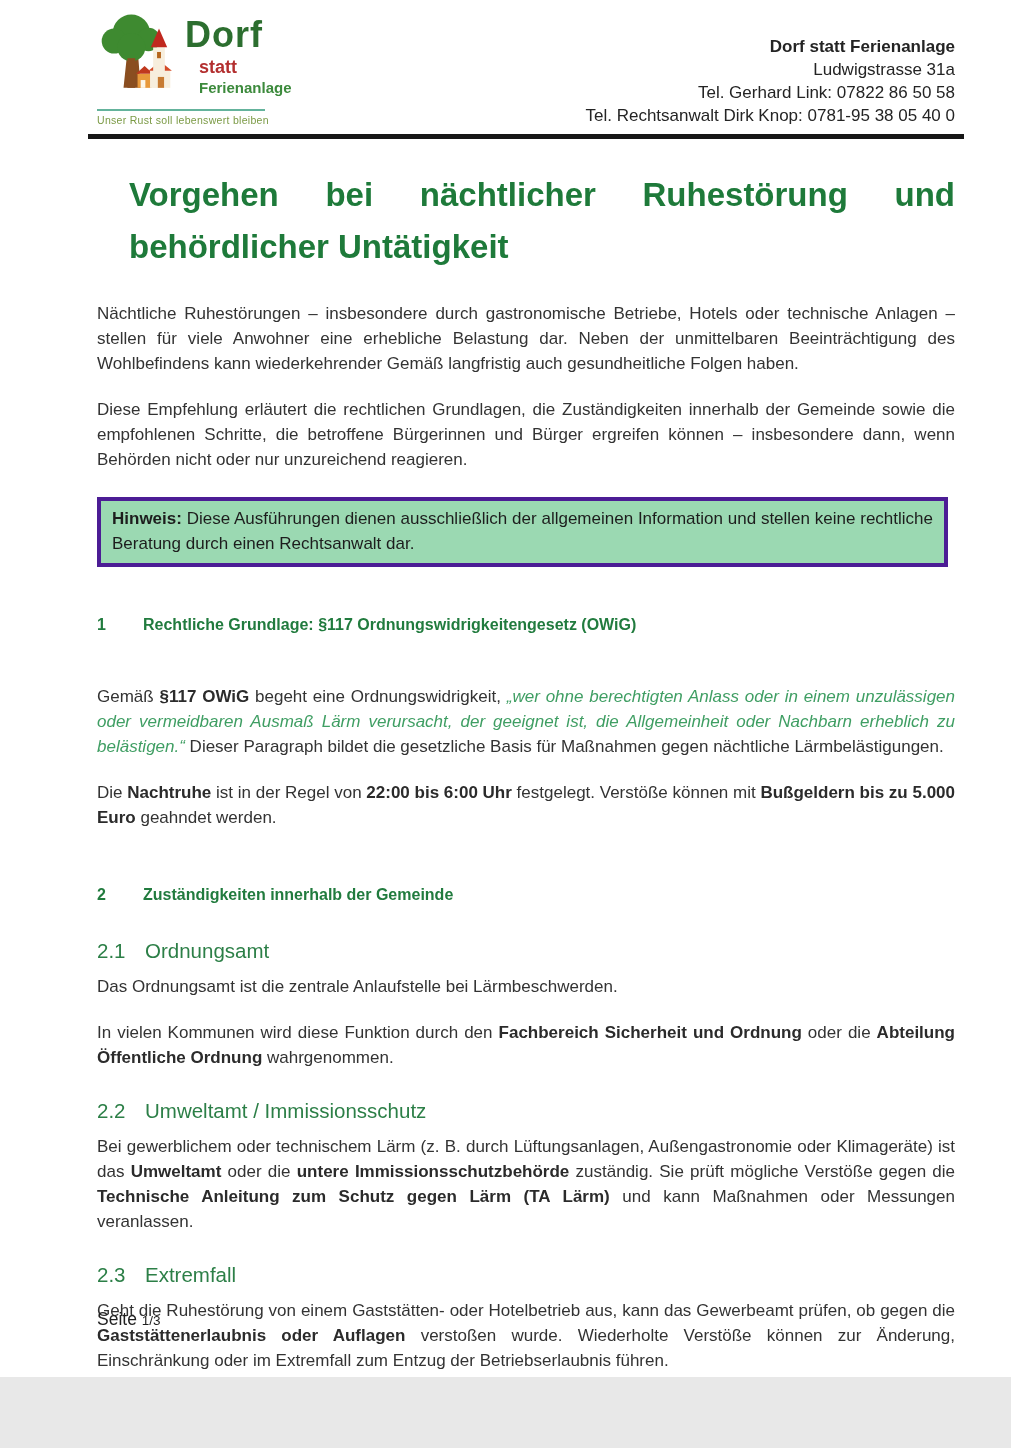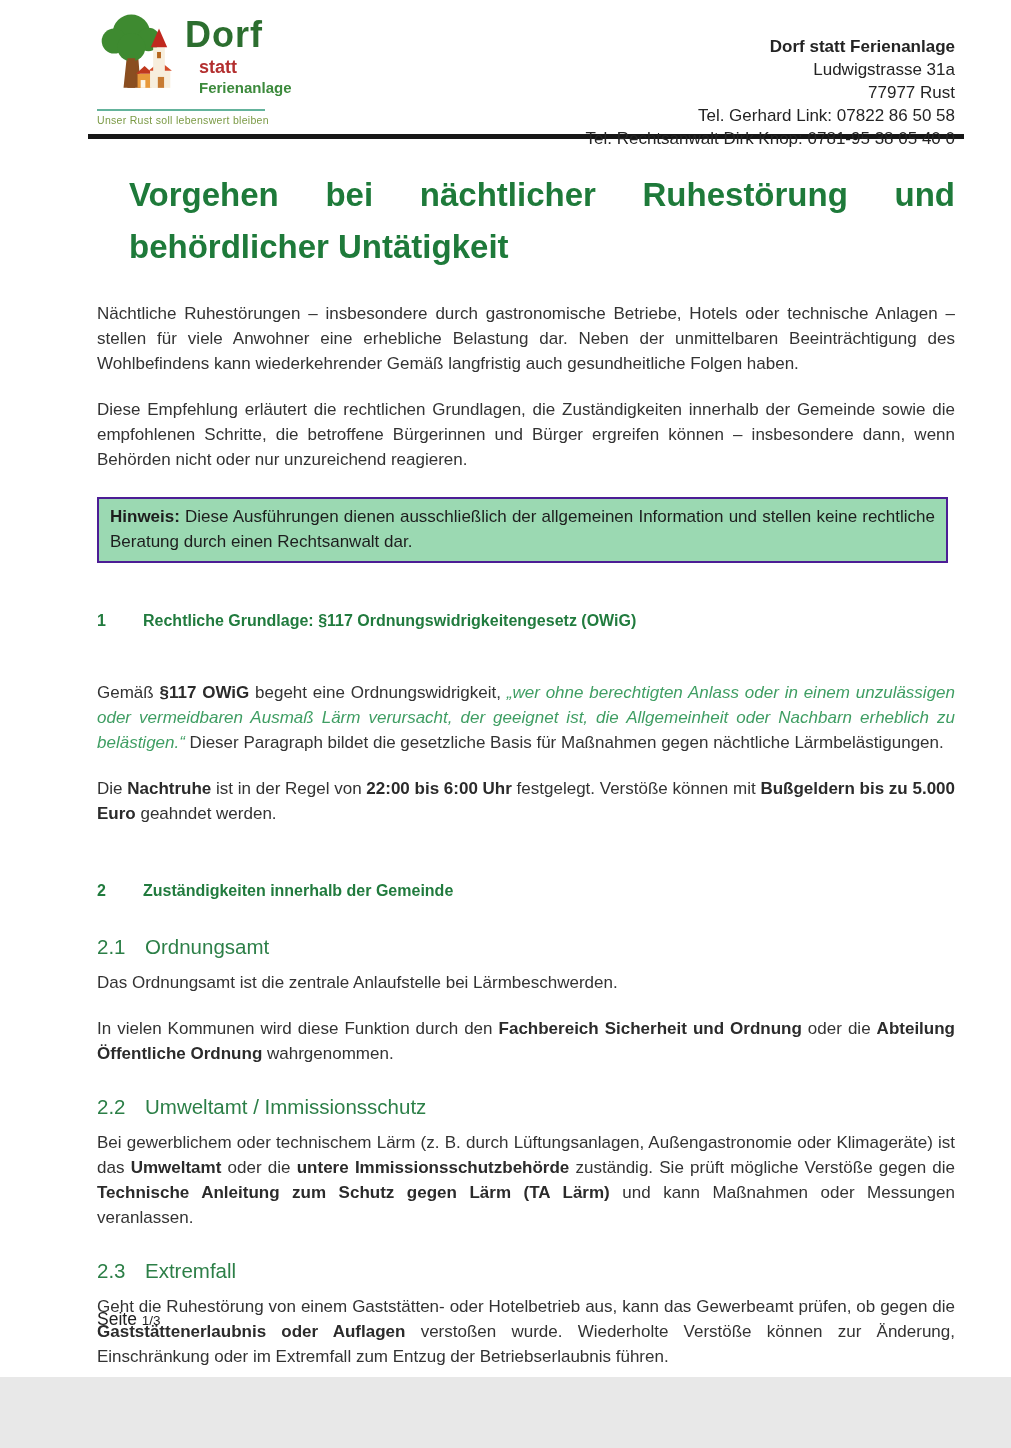--- a/index.html
+++ b/index.html
@@ -41,21 +41,21 @@
   
   p.body { font-size: 17px; line-height: 25px; text-align: justify; color: #333333; margin-top: 21px; }
   p.first { margin-top: 28px; }
   .b { font-weight: bold; color: #2b2b2b; }
   .quote { color: #3f9e63; font-style: italic; }
 
   
   .notice {
     margin-top: 25px;
     background: #9bd9b2;
-    border: 2px solid #4c1d95;
+    border: 4px solid #4c1d95;
     padding: 5px 11px 7px 11px;
     font-size: 17px; line-height: 25px;
     text-align: justify;
     color: #1d1d1d;
     width: 851px;
   }
   .notice .lbl { font-weight: bold; }
 
   
   h2 { font-size: 16px; font-weight: bold; color: #217b3e; line-height: 30px; }
@@ -107,21 +107,20 @@
             <div class="logo-ferien">Ferienanlage</div>
           </div>
         </div>
         <div class="logo-divider"></div>
         <div class="logo-tagline">Unser Rust soll lebenswert bleiben</div>
       </div>
 
       <div class="address">
         <div class="org">Dorf statt Ferienanlage</div>
         <div>Ludwigstrasse 31a</div>
-        <div>77977 Rust</div>
         <div>Tel. Gerhard Link: 07822 86 50 58</div>
         <div>Tel. Rechtsanwalt Dirk Knop: 0781-95 38 05 40 0</div>
       </div>
     </div>
 
     <div class="rule"></div>
 
     <h1>
       <span class="line just">Vorgehen bei nächtlicher Ruhestörung und</span>
       <span class="line">behördlicher Untätigkeit</span>

